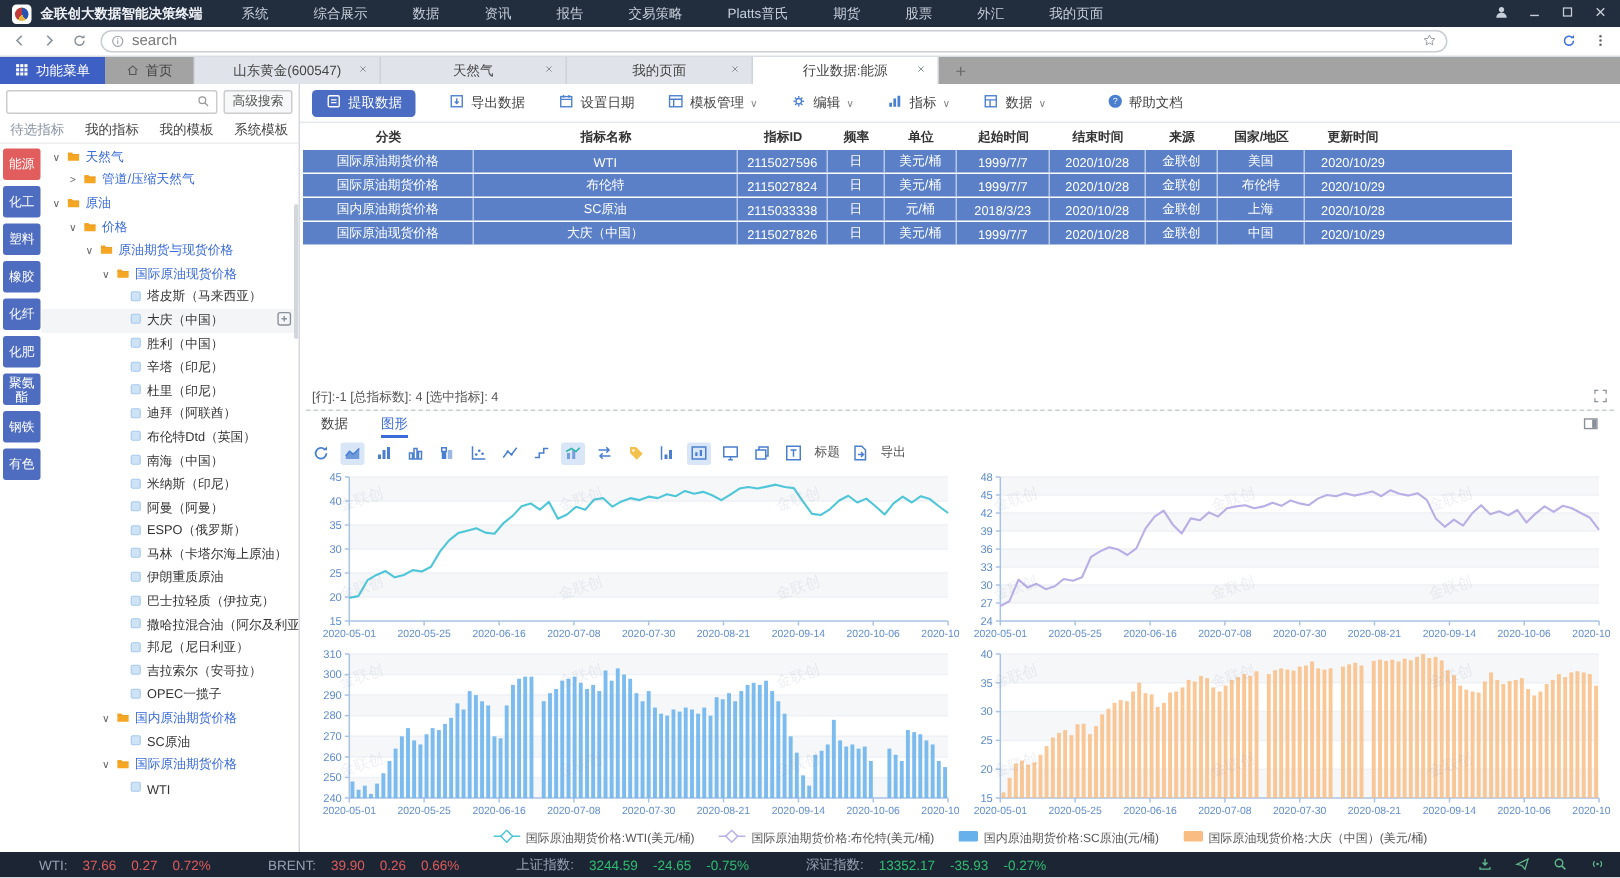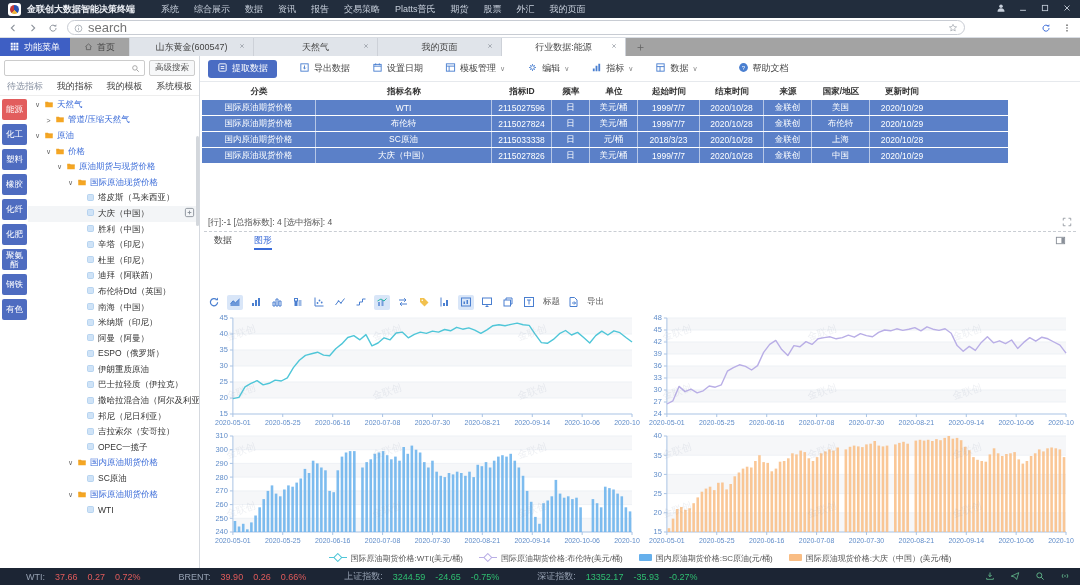--- a/index.html
+++ b/index.html
@@ -3,28 +3,28 @@
 <meta charset="utf-8">
 <style>
   html,body{margin:0;padding:0;background:#e8eaee;}
   *{box-sizing:border-box;font-family:"Liberation Sans","DejaVu Sans",sans-serif;}
   .screen{width:1080px;height:585px;background:#fff;position:relative;overflow:hidden;display:flex;flex-direction:column;}
   
   .titlebar{height:18px;background:#222d3d;display:flex;align-items:center;padding:0 8px;color:#c7cfdb;font-size:9px;flex:0 0 18px;}
   .logo{width:13px;height:13px;border-radius:3px;background:#fff;margin-right:6px;position:relative;overflow:hidden;flex:0 0 13px;}
   .logo::before{content:"";position:absolute;left:2px;top:2px;width:9px;height:9px;border-radius:50%;background:conic-gradient(#2a52b0 0 40%,#e8b33c 40% 60%,#c23a3a 60% 100%);}
   .app-title{color:#eef1f6;font-weight:bold;margin-right:26px;white-space:nowrap;}
-  .tmenus{display:flex;gap:15px;white-space:nowrap;}
+  .tmenus{display:flex;gap:30px;white-space:nowrap;}
   .tmenu{cursor:default;}
   .t-right{margin-left:auto;display:flex;gap:12px;align-items:center;}
   
   .browserbar{height:20px;background:#fff;border-bottom:1px solid #d9dde3;display:flex;align-items:center;padding:0 8px;gap:9px;flex:0 0 20px;}
   .navicons{display:flex;gap:10px;align-items:center;}
   .addressbar{flex:1;max-width:898px;height:15px;border:1px solid #c8ccd3;border-radius:8px;display:flex;align-items:center;padding:0 6px;gap:5px;}
-  .addressbar input{border:none;outline:none;flex:1;font-size:13px;color:#777;height:12px;padding:0;background:transparent;}
+  .addressbar input{border:none;outline:none;flex:1;font-size:10px;color:#777;height:12px;padding:0;background:transparent;}
   .bb-right{display:flex;gap:11px;align-items:center;margin-left:auto;}
   
   .tabbar{height:18px;background:#a3a3a3;display:flex;align-items:stretch;flex:0 0 18px;font-size:9px;color:#444;}
   .menu-btn{background:#3e5fc4;color:#fff;display:flex;align-items:center;gap:5px;padding:0 10px;flex:0 0 auto;}
   .home-tab{display:flex;align-items:center;gap:4px;padding:0 14px;border-right:1px solid #d2d6dc;}
   .tab{width:124px;display:flex;align-items:center;justify-content:center;gap:6px;background:#e0e4ea;border-right:1px solid #cdd1d8;position:relative;}
   .tab .x{color:#8a9099;font-size:9px;position:absolute;right:7px;}
   .tab.active{background:#fff;}
   .add-tab{display:flex;align-items:center;padding:0 10px;color:#666;}
   
@@ -63,21 +63,21 @@
   .t-row > div{border-right:1px solid rgba(255,255,255,.55);height:100%;display:flex;align-items:center;justify-content:center;overflow:hidden;}
   .t-row > div:last-child{border-right:none;}
   .c-spacer{flex:1;}
   .c-meta{height:16px;flex:0 0 16px;display:flex;align-items:center;font-size:8.5px;color:#555;padding:0 8px;}
   .c-meta .right{margin-left:auto;display:flex;gap:8px;}
   .c-dash{border-top:1px dashed #c9cdd3;margin:0 4px;}
   .c-viewtabs{height:18px;flex:0 0 18px;display:flex;align-items:center;gap:22px;padding:0 14px;font-size:9px;color:#444;}
   .vtab{height:100%;display:flex;align-items:center;border-bottom:2px solid transparent;}
   .vtab.active{color:#3a6bd8;border-bottom-color:#3a6bd8;}
   .c-viewtabs .right{margin-left:auto;}
-  .c-charttools{height:20px;flex:0 0 20px;display:flex;align-items:center;gap:5px;padding:0 6px;font-size:8.5px;color:#555;margin-top:42px;}
+  .c-charttools{height:20px;flex:0 0 20px;display:flex;align-items:center;gap:5px;padding:0 6px;font-size:8.5px;color:#555;}
   .icon-btn{width:16px;height:15px;display:flex;align-items:center;justify-content:center;border-radius:2px;}
   .icon-btn.hl{background:#d9e6f8;}
   .ct-label{margin-left:1px;}
   .c-charts{height:236px;flex:0 0 236px;display:grid;grid-template-columns:1fr 1fr;grid-template-rows:1fr 1fr;padding:0 6px;position:relative;}
   .chart{overflow:hidden;position:relative;}
   .wmark-layer{position:absolute;inset:0;pointer-events:none;overflow:hidden;}
   .wmark{position:absolute;font-size:10px;color:rgba(140,158,182,0.16);transform:rotate(-18deg);white-space:nowrap;}
   .c-legend{height:20px;flex:0 0 20px;display:flex;align-items:center;justify-content:center;gap:16px;font-size:8px;color:#555;}
   .leg-item{display:flex;align-items:flex-start;gap:4px;white-space:nowrap;}
   
@@ -361,20 +361,26 @@
               <span style="margin-left: 8px;"><svg width="9" height="9" viewBox="0 0 12 12">
                   <rect x="2" y="2" width="8" height="8" rx="1.4" fill="#cfe3f7" stroke="#a7c9ec"></rect>
                 </svg></span>
               <span class="lbl-leaf">阿曼（阿曼）</span>
             </div>
             <div class="trow" style="padding-left: 50px;">
               <span style="margin-left: 8px;"><svg width="9" height="9" viewBox="0 0 12 12">
                   <rect x="2" y="2" width="8" height="8" rx="1.4" fill="#cfe3f7" stroke="#a7c9ec"></rect>
                 </svg></span>
               <span class="lbl-leaf">ESPO（俄罗斯）</span>
+            </div>
+            <div class="trow" style="padding-left: 50px;">
+              <span style="margin-left: 8px;"><svg width="9" height="9" viewBox="0 0 12 12">
+                  <rect x="2" y="2" width="8" height="8" rx="1.4" fill="#cfe3f7" stroke="#a7c9ec"></rect>
+                </svg></span>
+              <span class="lbl-leaf">马林（卡塔尔海上原油）</span>
             </div>
             <div class="trow" style="padding-left: 50px;">
               <span style="margin-left: 8px;"><svg width="9" height="9" viewBox="0 0 12 12">
                   <rect x="2" y="2" width="8" height="8" rx="1.4" fill="#cfe3f7" stroke="#a7c9ec"></rect>
                 </svg></span>
               <span class="lbl-leaf">伊朗重质原油</span>
             </div>
             <div class="trow" style="padding-left: 50px;">
               <span style="margin-left: 8px;"><svg width="9" height="9" viewBox="0 0 12 12">
                   <rect x="2" y="2" width="8" height="8" rx="1.4" fill="#cfe3f7" stroke="#a7c9ec"></rect>

